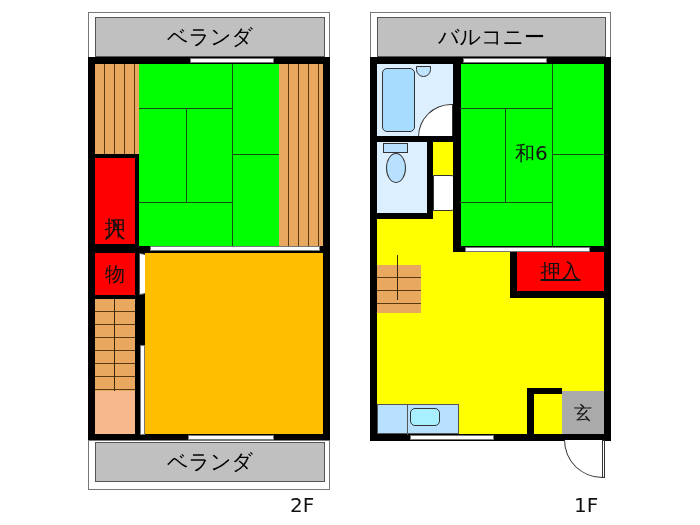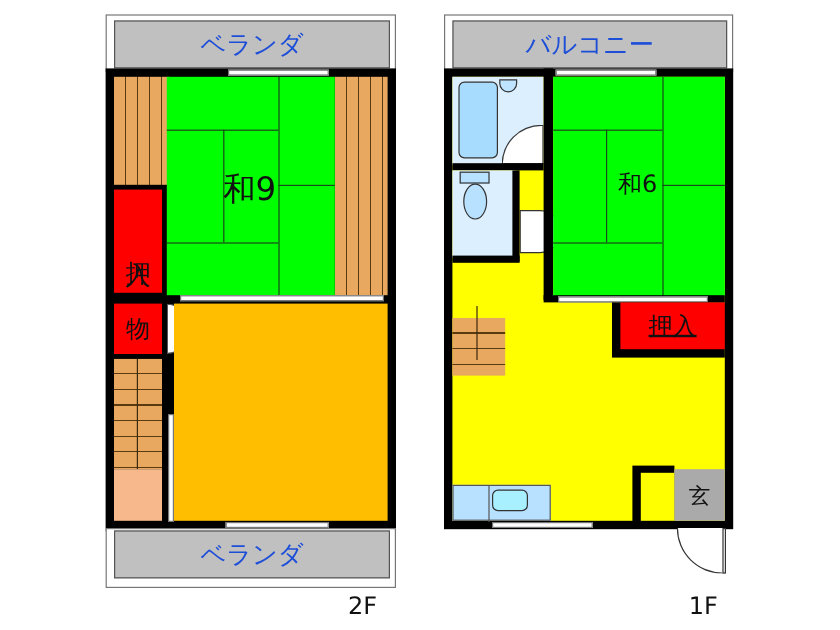--- a/index.html
+++ b/index.html
@@ -1,19 +1,19 @@
 <!DOCTYPE html>
 <html><head>
 <meta charset="utf-8">
 <style>
   html,body{margin:0;padding:0;background:#fff;}
   body{width:700px;height:525px;position:relative;overflow:hidden;font-family:"DejaVu Sans","Liberation Sans",sans-serif;}
   .abs{position:absolute;box-sizing:border-box;}
   .veranda-outer{border:1px solid #777;background:#fff;}
-  .veranda{background:#c0c0c0;border:1px solid #555;display:flex;align-items:center;justify-content:center;font-size:21px;color:#1d4ed8;}
+  .veranda{background:#c0c0c0;border:1px solid #555;display:flex;align-items:center;justify-content:center;font-size:21px;color:#000000;}
   .wall{background:#000;}
   .tatami{background:#00ff00;}
   .tline{position:absolute;background:#1a4a1a;}
   .wood{background:repeating-linear-gradient(90deg,#e8a860 0px,#e8a860 9px,#5a3a10 9px,#5a3a10 10px);}
   .closet{background:#ff0000;display:flex;align-items:center;justify-content:center;font-size:20px;color:#111;}
   .western{background:#ffbf00;}
   .dk{background:#ffff00;}
   .label{position:absolute;font-size:24px;color:#111;white-space:nowrap;}
   .stair{background:repeating-linear-gradient(180deg,#e8a860 0px,#e8a860 12px,#5a3a10 12px,#5a3a10 13px);}
   .window{background:#fff;border:1px solid #777;height:5px;}
@@ -39,21 +39,20 @@
 
   <div class="abs wood" style="left:279px;top:64px;width:44px;height:182px;"></div>
 
   <div class="abs tatami" style="left:139px;top:64px;width:140px;height:182px;">
     <div class="tline" style="left:93px;top:0;width:1px;height:182px;"></div>
     <div class="tline" style="left:0;top:44px;width:93px;height:1px;"></div>
     <div class="tline" style="left:47px;top:44px;width:1px;height:94px;"></div>
     <div class="tline" style="left:0;top:138px;width:93px;height:1px;"></div>
     <div class="tline" style="left:93px;top:90px;width:47px;height:1px;"></div>
   </div>
-  <div class="label" style="left:186px;top:140px;font-size:27px;">和9</div>
 
   <div class="abs window" style="left:190px;top:58px;width:84px;"></div>
 
   <div class="abs closet" style="left:95px;top:158px;width:40px;height:86px;flex-direction:column;line-height:1.15;">
     <span style="writing-mode:vertical-rl;font-size:21px;">押入</span>
   </div>
 
   <div class="abs window" style="left:150px;top:246px;width:170px;"></div>
 
   <div class="abs closet" style="left:95px;top:253px;width:40px;height:42px;">物</div>

